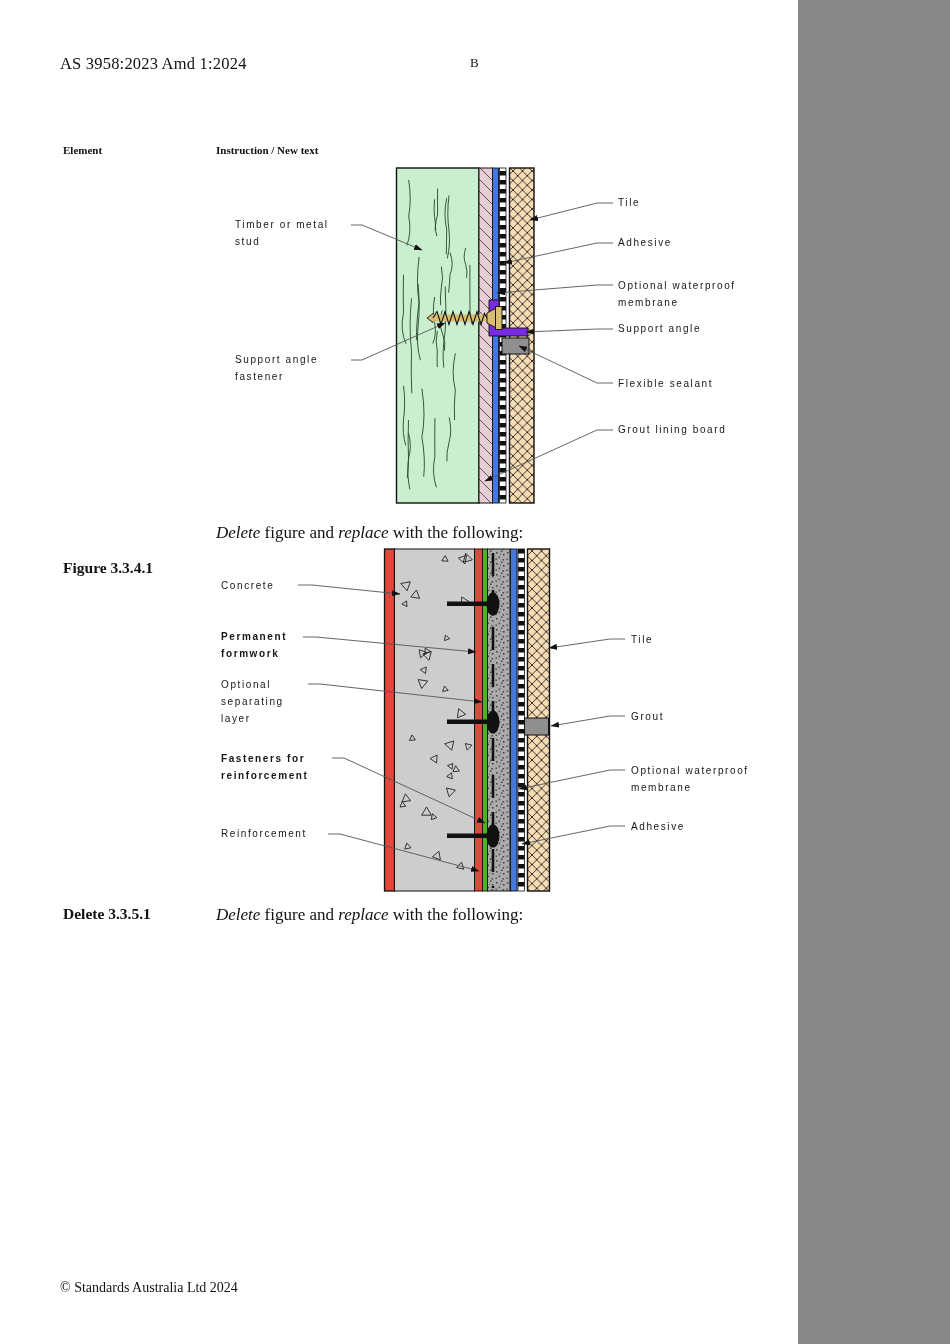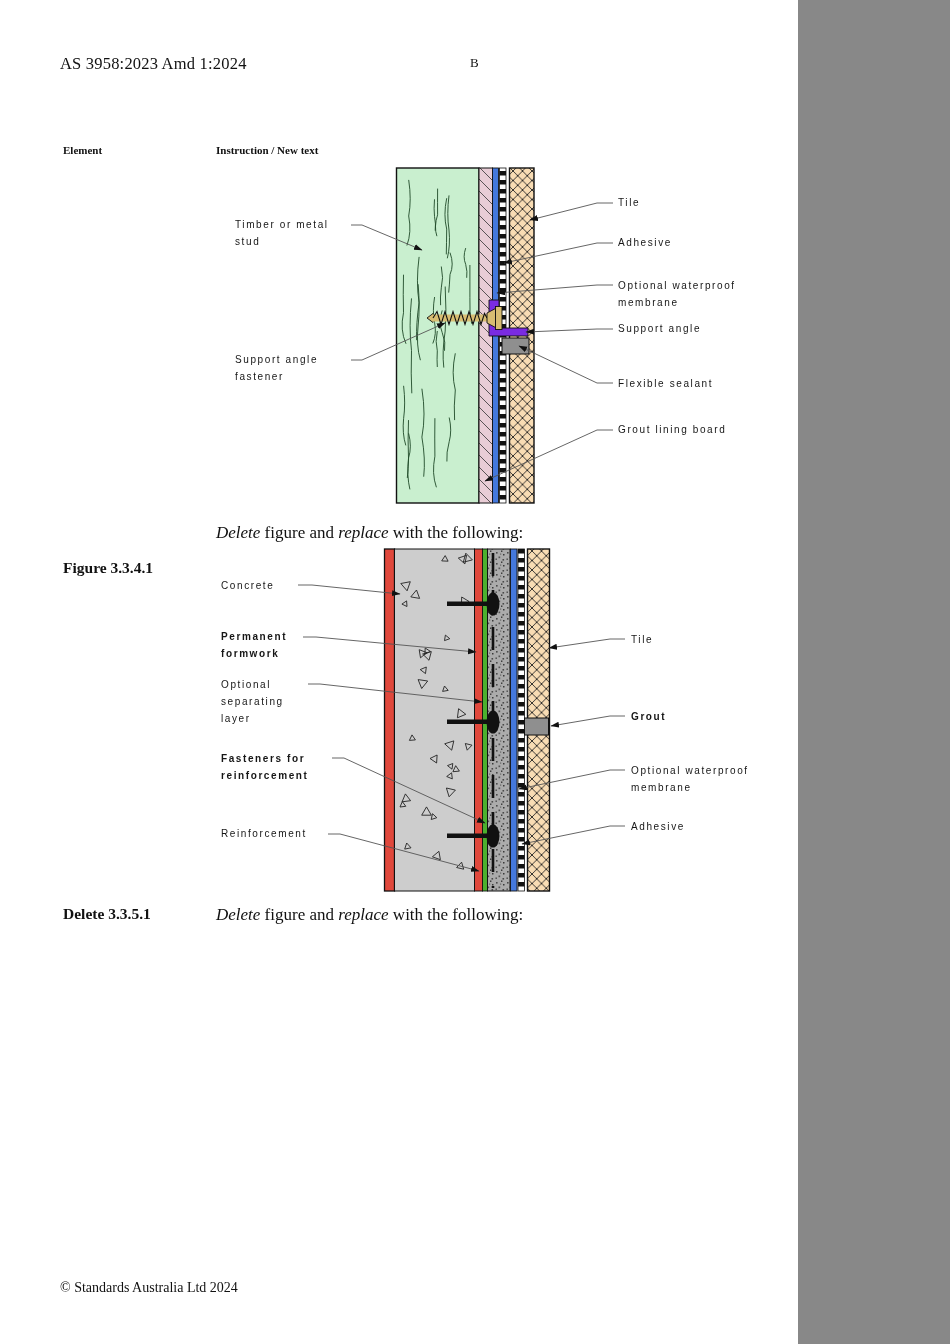--- a/index.html
+++ b/index.html
@@ -200,21 +200,21 @@
   <div class="dlabel" style="left:221px;top:577px;">Concrete</div>
   <div class="dlabel" style="left:221px;top:628px;font-weight:bold;">Permanent
 formwork</div>
   <div class="dlabel" style="left:211px;top:676px;margin-left:10px;">Optional
 separating
 layer</div>
   <div class="dlabel" style="left:221px;top:750px;font-weight:bold;">Fasteners for
 reinforcement</div>
   <div class="dlabel" style="left:221px;top:825px;">Reinforcement</div>
   <div class="dlabel" style="left:631px;top:631px;">Tile</div>
-  <div class="dlabel" style="left:631px;top:708px;font-weight:bold;">Grout</div>
+  <div class="dlabel" style="left:631px;top:708px;">Grout</div>
   <div class="dlabel" style="left:631px;top:762px;">Optional waterproof
 membrane</div>
   <div class="dlabel" style="left:631px;top:818px;">Adhesive</div>
 
   <div class="abs figid" style="left:63px;top:905px;">Delete 3.3.5.1</div>
   <div class="abs instr" style="left:216px;top:905px;"><span class="it">Delete</span><span> figure and </span><span class="it">replace</span><span> with the following:</span></div>
 
   <div class="abs footer" style="left:60px;top:1280px;">© Standards Australia Ltd 2024</div>
 </div>
 

